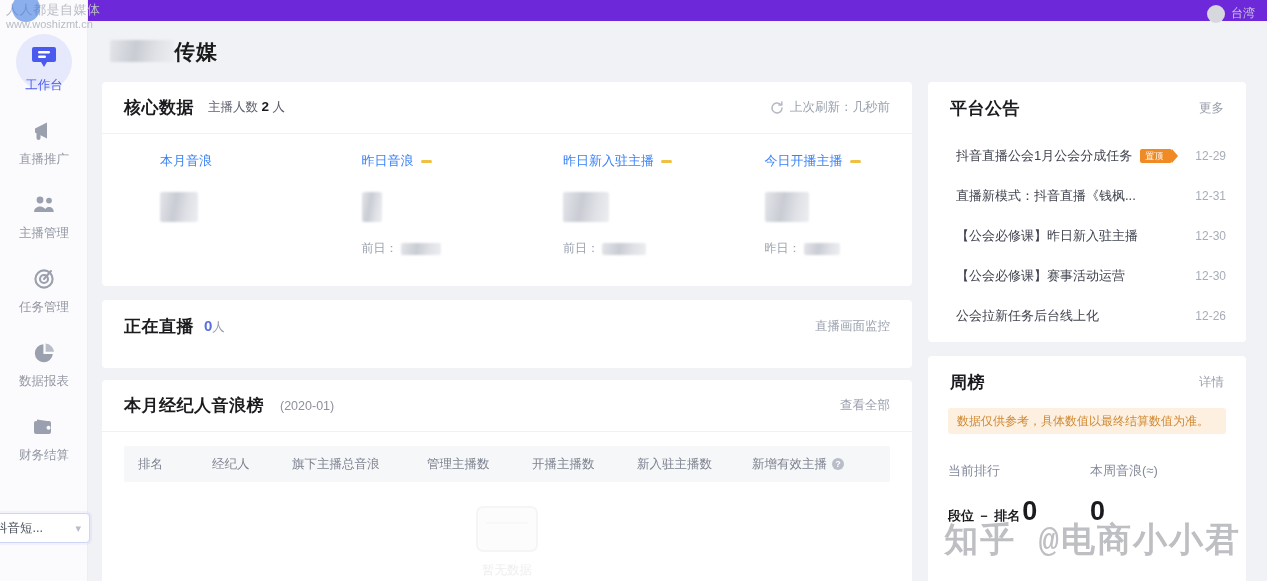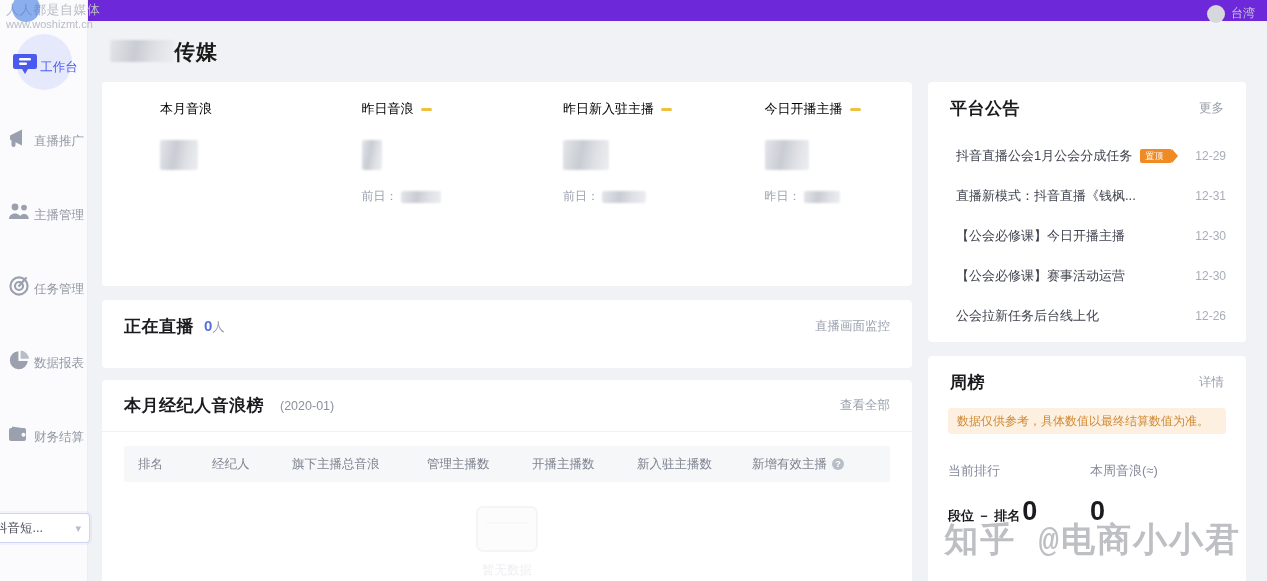--- a/index.html
+++ b/index.html
@@ -29,21 +29,21 @@
     letter-spacing: 2px; pointer-events: none; white-space: nowrap; font-family: Liberation Mono, monospace;
   }
 
   
   .sidebar {
     position: absolute; left: 0; top: 0; width: 88px; height: 581px;
     background: #fbfbfd; border-right: 1px solid #eceef2;
     padding-top: 30px;
   }
   .nav-item {
-    width: 88px; height: 74px; display: flex; flex-direction: row;
+    width: 88px; height: 74px; display: flex; flex-direction: column;
     align-items: center; justify-content: center; cursor: pointer;
     position: relative;
   }
   .nav-ico {
     width: 30px; height: 30px; display: flex; align-items: center;
     justify-content: center; margin-bottom: 7px;
   }
   .nav-ico svg { display: block; }
   .nav-label { font-size: 12.5px; color: #9498a4; line-height: 1; }
   .nav-item.active .nav-label { color: #4a5aef; }
@@ -99,21 +99,21 @@
   .card-sub b { font-size: 13.5px; color: #1b1b1f; }
   .hd-right { margin-left: auto; display: flex; align-items: center; gap: 6px; }
   .link { font-size: 12.5px; color: #9aa0ad; cursor: pointer; }
   .refresh-ico { color: #b4b9c4; font-size: 13px; display:flex; }
 
   
   #card-core { left: 14px; top: 60px; width: 810px; height: 204px; }
   .metrics { display: flex; padding: 18px 0 0 0; }
   .metric { flex: 1; padding-left: 54px; position: relative; }
   .metric:nth-child(1) { padding-left: 58px; }
-  .m-label { font-size: 13px; color: #000000; display: flex; align-items: center; gap: 7px; }
+  .m-label { font-size: 13px; color: #3b82f6; display: flex; align-items: center; gap: 7px; }
   .trend-dash { display:inline-block; width: 11px; height: 3px; background: #f0c040; border-radius: 2px; }
   .m-value { margin-top: 22px; height: 34px; }
   .m-sub { margin-top: 14px; font-size: 12px; color: #9aa0ad; display: flex; align-items: center; gap: 3px; }
 
   
   #card-live { left: 14px; top: 278px; width: 810px; height: 68px; }
   .live-count { font-size: 15px; color: #5a6fdc; font-weight: 600; margin-left: 10px; }
   .live-count .unit { font-size: 12.5px; color: #9aa0ad; font-weight: 400; }
 
   
@@ -275,20 +275,37 @@
     <div class="topbar-user">台湾</div>
   </div>
 
   <div class="page">
 
     <div class="page-title">
       <span class="redact" style="width:64px;height:22px"></span><span>传媒</span>
     </div>
 
     <div class="card" id="card-core">
+      <div class="card-hd">
+        <span class="card-title">核心数据</span>
+        <span class="card-sub">
+          <span>主播人数</span>
+          <b>2</b>
+          <span>人</span>
+        </span>
+        <div class="hd-right">
+          <span class="refresh-ico">
+            <svg width="14" height="14" viewBox="0 0 14 14">
+              <path d="M12 7a5 5 0 11-1.6-3.7" fill="none" stroke="#b4b9c4" stroke-width="1.5" stroke-linecap="round"></path>
+              <path d="M11.8 1v3h-3" fill="none" stroke="#b4b9c4" stroke-width="1.5" stroke-linecap="round" stroke-linejoin="round"></path>
+            </svg>
+          </span>
+          <span class="link">上次刷新：几秒前</span>
+        </div>
+      </div>
 
       <div class="metrics">
         <div class="metric">
           <div class="m-label">
             <span>本月音浪</span>
           </div>
           <div class="m-value">
             <span class="redact" style="width:38px;height:30px"></span>
           </div>
         </div>
@@ -388,21 +405,21 @@
         <div class="ann-row">
           <span class="ann-txt">抖音直播公会1月公会分成任务</span>
           <span class="badge-top">置顶</span>
           <span class="ann-date">12-29</span>
         </div>
         <div class="ann-row">
           <span class="ann-txt">直播新模式：抖音直播《钱枫...</span>
           <span class="ann-date">12-31</span>
         </div>
         <div class="ann-row">
-          <span class="ann-txt">【公会必修课】今日开播主播</span>
+          <span class="ann-txt">【公会必修课】昨日新入驻主播</span>
           <span class="ann-date">12-30</span>
         </div>
         <div class="ann-row">
           <span class="ann-txt">【公会必修课】赛事活动运营</span>
           <span class="ann-date">12-30</span>
         </div>
         <div class="ann-row">
           <span class="ann-txt">公会拉新任务后台线上化</span>
           <span class="ann-date">12-26</span>
         </div>

